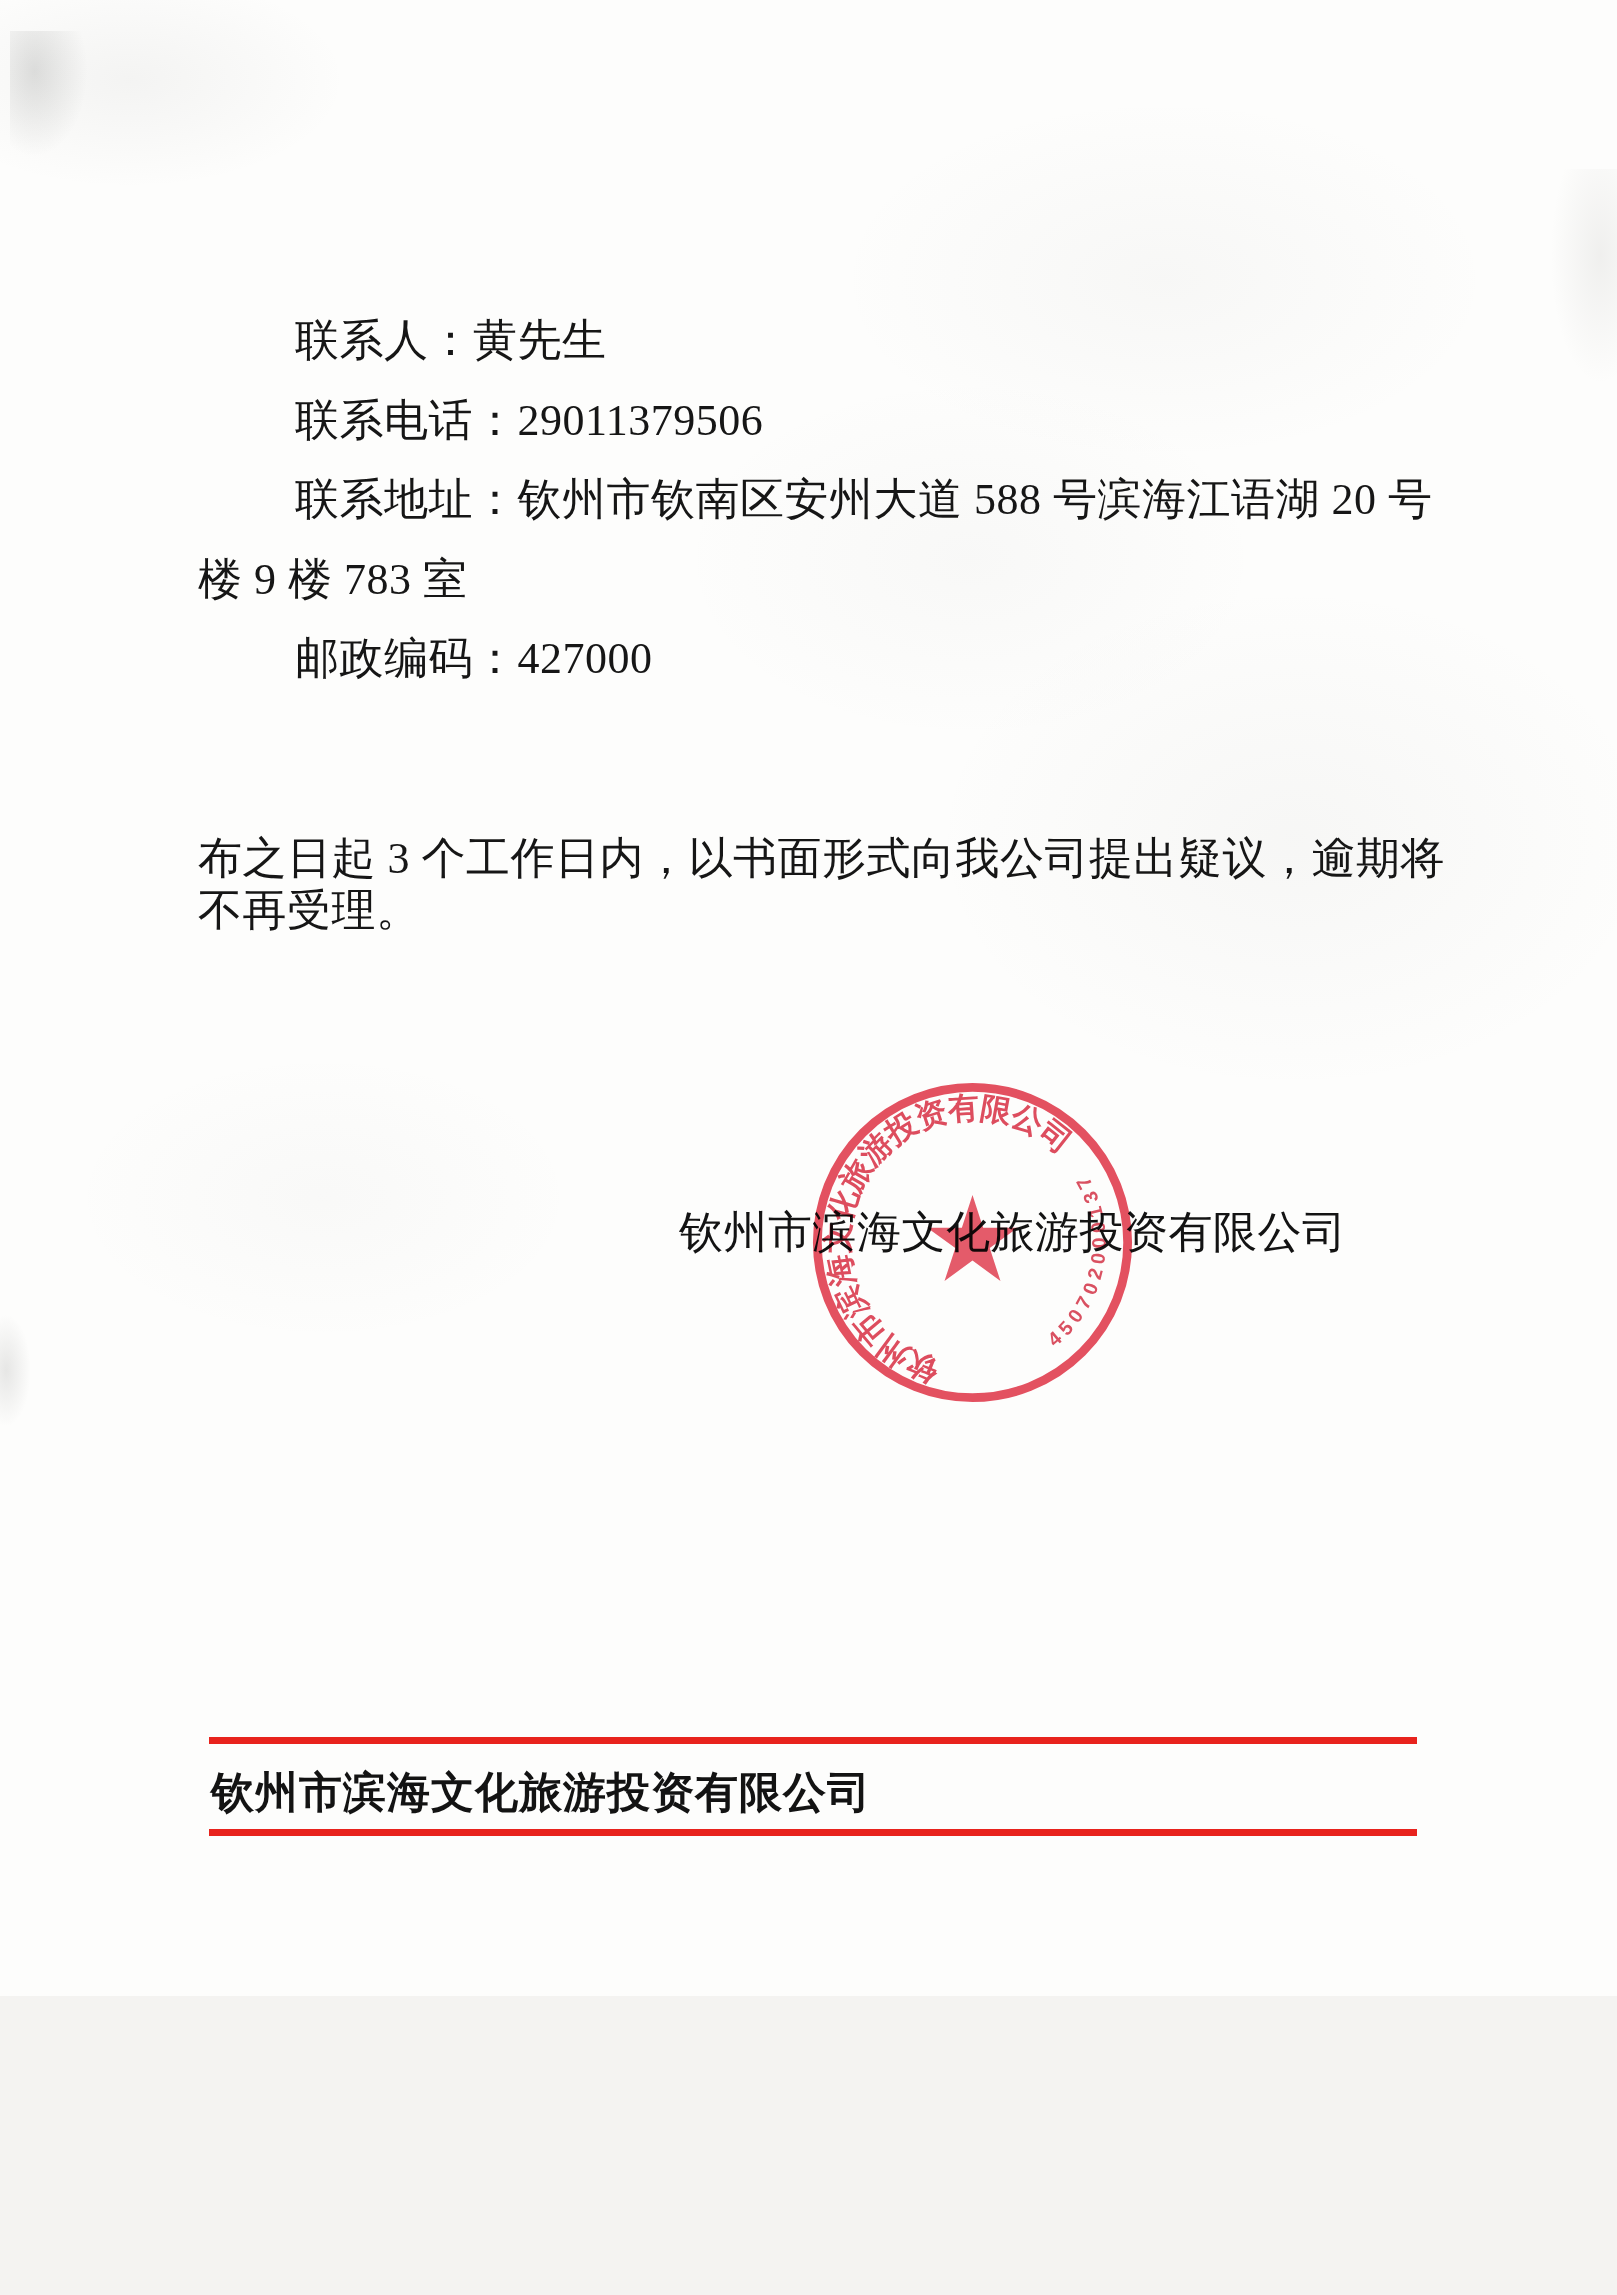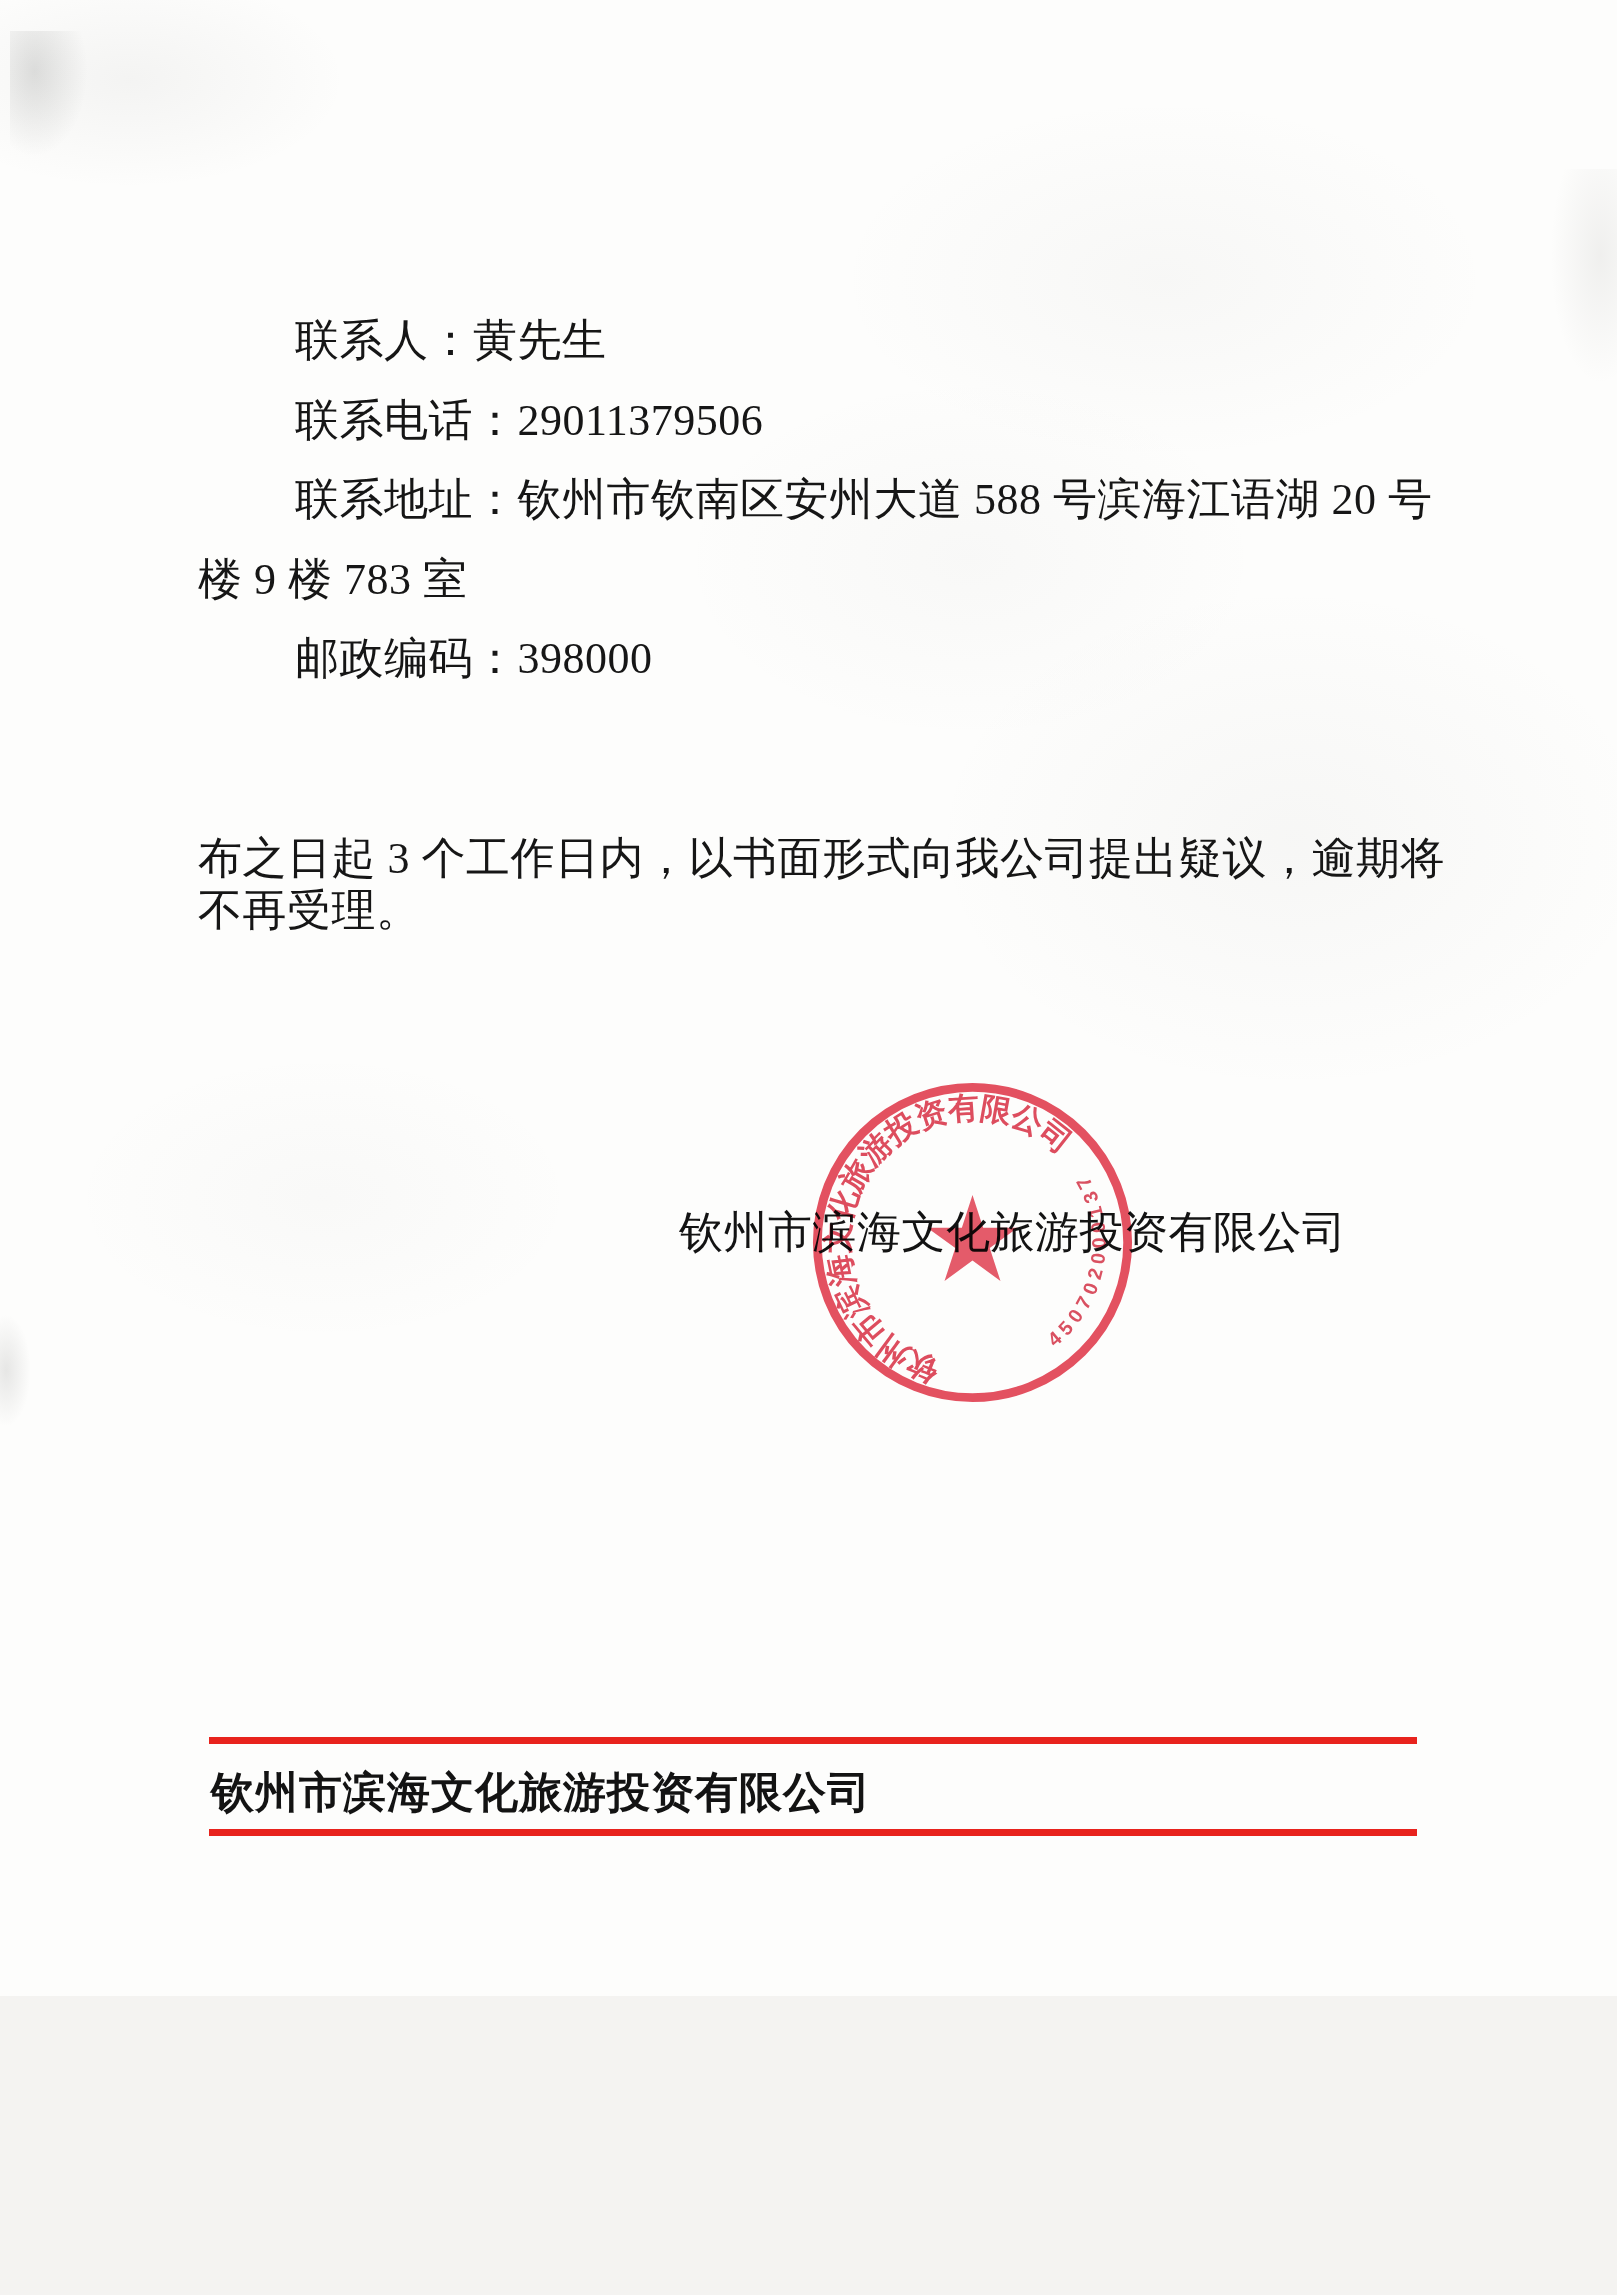--- a/index.html
+++ b/index.html
@@ -76,21 +76,21 @@
   <div class="smudge c"></div>
 
   <div class="line" style="left:295px; top:318px;">联系人：黄先生</div>
 
   <div class="line" style="left:295px; top:398px;">联系电话：29011379506</div>
 
   <div class="line" style="left:295px; top:477px;">联系地址：钦州市钦南区安州大道 588 号滨海江语湖 20 号</div>
 
   <div class="line" style="left:198px; top:557px;">楼 9 楼 783 室</div>
 
-  <div class="line" style="left:295px; top:636px;">邮政编码：398000</div>
+  <div class="line" style="left:295px; top:636px;">邮政编码：427000</div>
 
 
   <div class="line" style="left:198px; top:836px;">布之日起 3 个工作日内，以书面形式向我公司提出疑议，逾期将</div>
 
   <div class="line" style="left:198px; top:888px;text-align:right;">不再受理。</div>
 
   <div class="sig-company">钦州市滨海文化旅游投资有限公司</div>
 
 
   <svg class="seal" viewBox="0 0 640 640" xmlns="http://www.w3.org/2000/svg">

